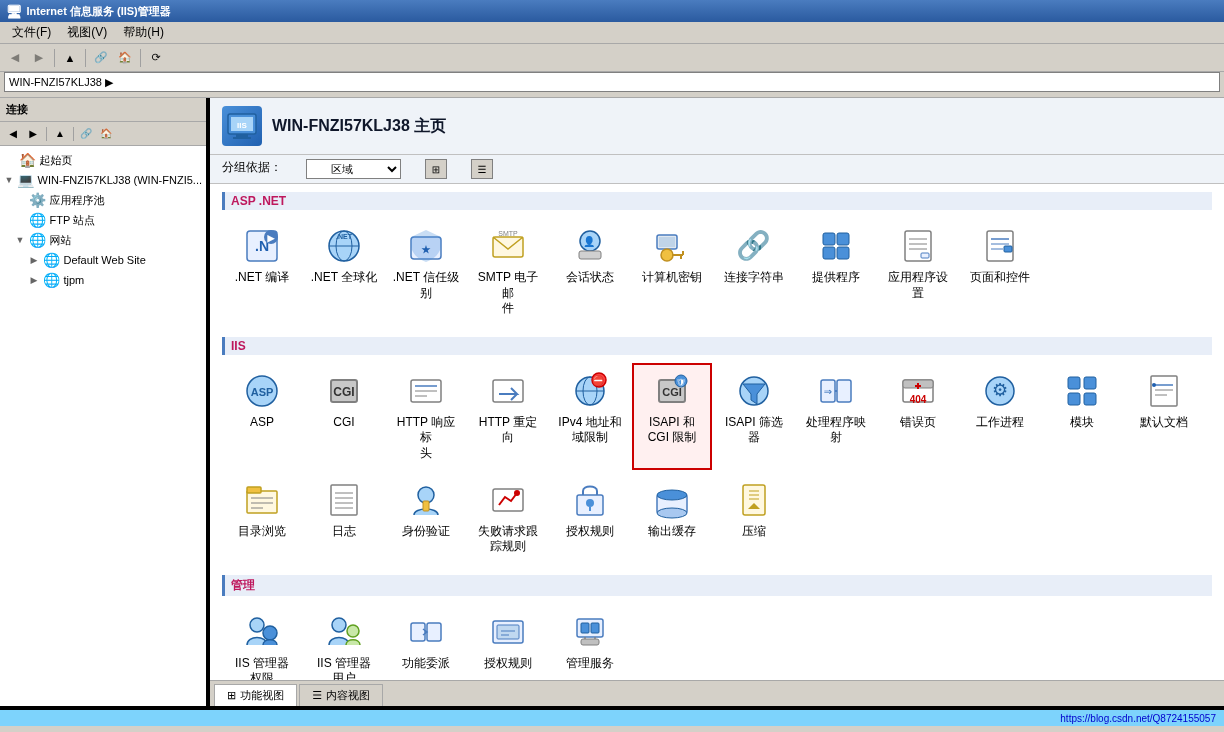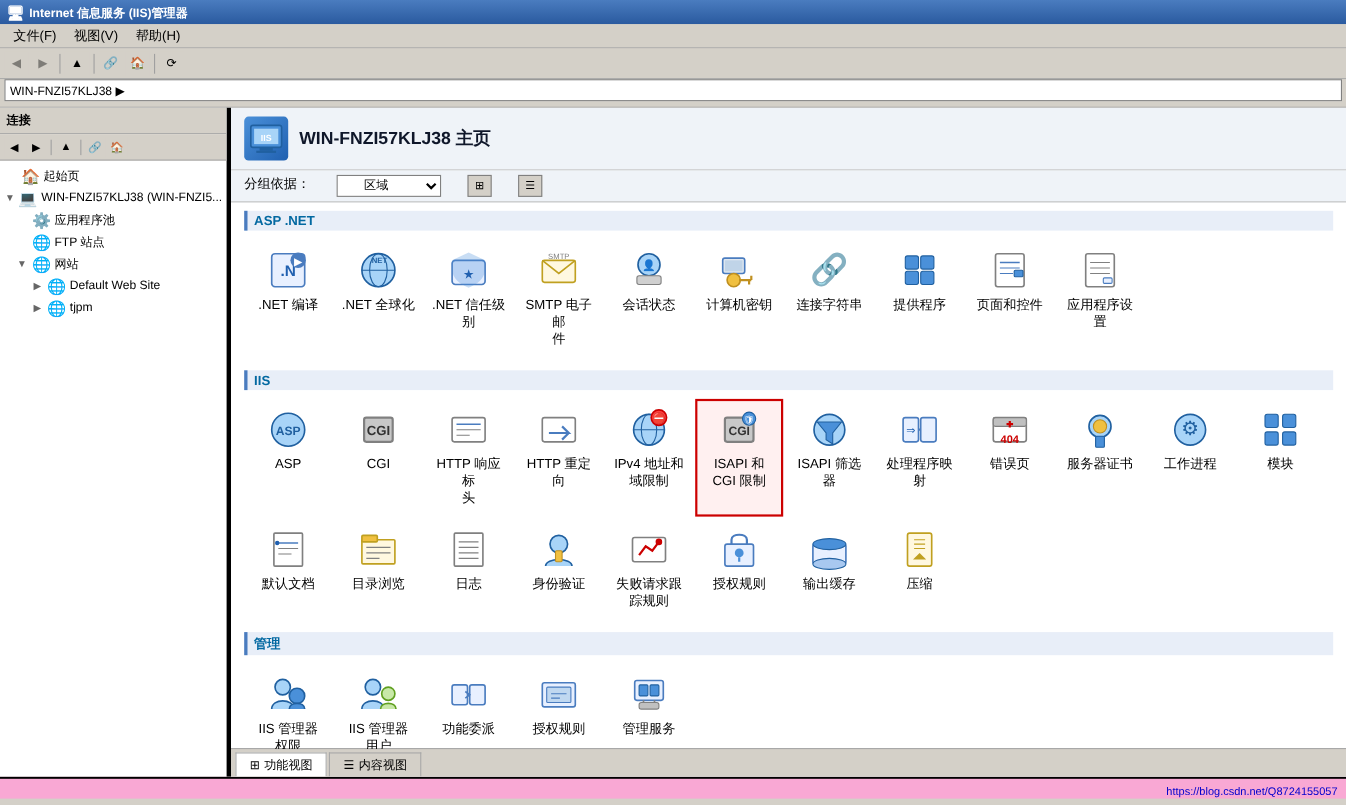--- a/index.html
+++ b/index.html
@@ -192,21 +192,21 @@
 
     
     .content-area {
       flex: 1;
       padding: 8px 12px;
       overflow: auto;
     }
     .section-label {
       font-size: 12px;
       font-weight: bold;
-      color: #0369a1;
+      color: #be185d;
       background: #e8eef8;
       padding: 2px 6px;
       margin-bottom: 8px;
       border-left: 3px solid #4a7cbf;
     }
 
     
     .icons-grid {
       display: flex;
       flex-wrap: wrap;
@@ -253,26 +253,26 @@
       border: 1px solid #a8a8a8;
       border-bottom: none;
       background: #d4d0c8;
       margin-right: 2px;
       display: flex;
       align-items: center;
       gap: 4px;
     }
     .bottom-tab.active { background: white; }
     .status-bar {
-      background: #f9a8d4;
+      background: #7dd3fc;
       height: 20px;
       display: flex;
-      align-items: flex-end;
+      align-items: center;
       padding: 0 8px;
-      border-top: 2px solid #000000;
+      border-top: 4px solid #000000;
       font-size: 10px;
       justify-content: flex-end;
       color: #0000cc;
     }
 
     
     ::-webkit-scrollbar { width: 12px; height: 12px; }
     ::-webkit-scrollbar-track { background: #d4d0c8; }
     ::-webkit-scrollbar-thumb { background: #a8a4a0; border: 1px solid #808080; }
     ::-webkit-scrollbar-button { background: #d4d0c8; border: 1px solid #808080; height: 12px; width: 12px; }
@@ -490,40 +490,40 @@
               <rect x="20" y="20" width="12" height="12" rx="2" fill="#4a90d9" stroke="#2060a0" stroke-width="1"></rect>
             </svg>
           </div>
           <span class="icon-label">提供程序</span>
         </div>
 
         <div class="icon-item">
           <div class="icon-img">
             <svg width="38" height="38" viewBox="0 0 38 38">
               <rect x="6" y="4" width="26" height="30" rx="2" fill="white" stroke="#808080" stroke-width="1.5"></rect>
+              <line x1="10" y1="12" x2="28" y2="12" stroke="#808080" stroke-width="1"></line>
+              <line x1="10" y1="17" x2="28" y2="17" stroke="#808080" stroke-width="1"></line>
+              <line x1="10" y1="22" x2="28" y2="22" stroke="#808080" stroke-width="1"></line>
+              <rect x="22" y="26" width="8" height="5" rx="1" fill="#e8f0ff" stroke="#4a7cbf" stroke-width="1"></rect>
+            </svg>
+          </div>
+          <span class="icon-label">应用程序设<br>置</span>
+        </div>
+
+        <div class="icon-item">
+          <div class="icon-img">
+            <svg width="38" height="38" viewBox="0 0 38 38">
+              <rect x="6" y="4" width="26" height="30" rx="2" fill="white" stroke="#808080" stroke-width="1.5"></rect>
               <line x1="10" y1="12" x2="28" y2="12" stroke="#4a7cbf" stroke-width="1.5"></line>
               <line x1="10" y1="17" x2="28" y2="17" stroke="#4a7cbf" stroke-width="1"></line>
               <line x1="10" y1="22" x2="22" y2="22" stroke="#4a7cbf" stroke-width="1"></line>
               <rect x="23" y="19" width="8" height="6" rx="1" fill="#4a90d9" stroke="#2060a0" stroke-width="1"></rect>
             </svg>
           </div>
           <span class="icon-label">页面和控件</span>
-        </div>
-
-        <div class="icon-item">
-          <div class="icon-img">
-            <svg width="38" height="38" viewBox="0 0 38 38">
-              <rect x="6" y="4" width="26" height="30" rx="2" fill="white" stroke="#808080" stroke-width="1.5"></rect>
-              <line x1="10" y1="12" x2="28" y2="12" stroke="#808080" stroke-width="1"></line>
-              <line x1="10" y1="17" x2="28" y2="17" stroke="#808080" stroke-width="1"></line>
-              <line x1="10" y1="22" x2="28" y2="22" stroke="#808080" stroke-width="1"></line>
-              <rect x="22" y="26" width="8" height="5" rx="1" fill="#e8f0ff" stroke="#4a7cbf" stroke-width="1"></rect>
-            </svg>
-          </div>
-          <span class="icon-label">应用程序设<br>置</span>
         </div>
 
       </div>
 
       <div class="section-label">IIS</div>
       <div class="icons-grid">
 
         <div class="icon-item">
           <div class="icon-img">
             <svg width="38" height="38" viewBox="0 0 38 38">
@@ -619,30 +619,20 @@
             <svg width="38" height="38" viewBox="0 0 38 38">
               <rect x="4" y="8" width="30" height="22" rx="2" fill="white" stroke="#808080" stroke-width="1.5"></rect>
               <rect x="4" y="8" width="30" height="8" rx="2" fill="#c0c0c0" stroke="#808080" stroke-width="1"></rect>
               <text x="19" y="31" text-anchor="middle" fill="#cc0000" font-size="10" font-weight="bold">404</text>
               <path d="M 16 14 L 22 14 M 19 11 L 19 17" stroke="#cc0000" stroke-width="2"></path>
             </svg>
           </div>
           <span class="icon-label">错误页</span>
         </div>
 
-        <div class="icon-item">
-          <div class="icon-img">
-            <svg width="38" height="38" viewBox="0 0 38 38">
-              <circle cx="19" cy="16" r="10" fill="#a8d4f8" stroke="#2060a0" stroke-width="1.5"></circle>
-              <circle cx="19" cy="16" r="6" fill="#f0c040" stroke="#c09020" stroke-width="1"></circle>
-              <rect x="15" y="25" width="8" height="10" rx="1" fill="#4a90d9" stroke="#2060a0" stroke-width="1"></rect>
-            </svg>
-          </div>
-          <span class="icon-label">服务器证书</span>
-        </div>
 
         <div class="icon-item">
           <div class="icon-img">
             <svg width="38" height="38" viewBox="0 0 38 38">
               <circle cx="19" cy="19" r="14" fill="#a8d4f8" stroke="#2060a0" stroke-width="1.5"></circle>
               <text x="19" y="24" text-anchor="middle" fill="#2060a0" font-size="18">⚙</text>
             </svg>
           </div>
           <span class="icon-label">工作进程</span>
         </div>

